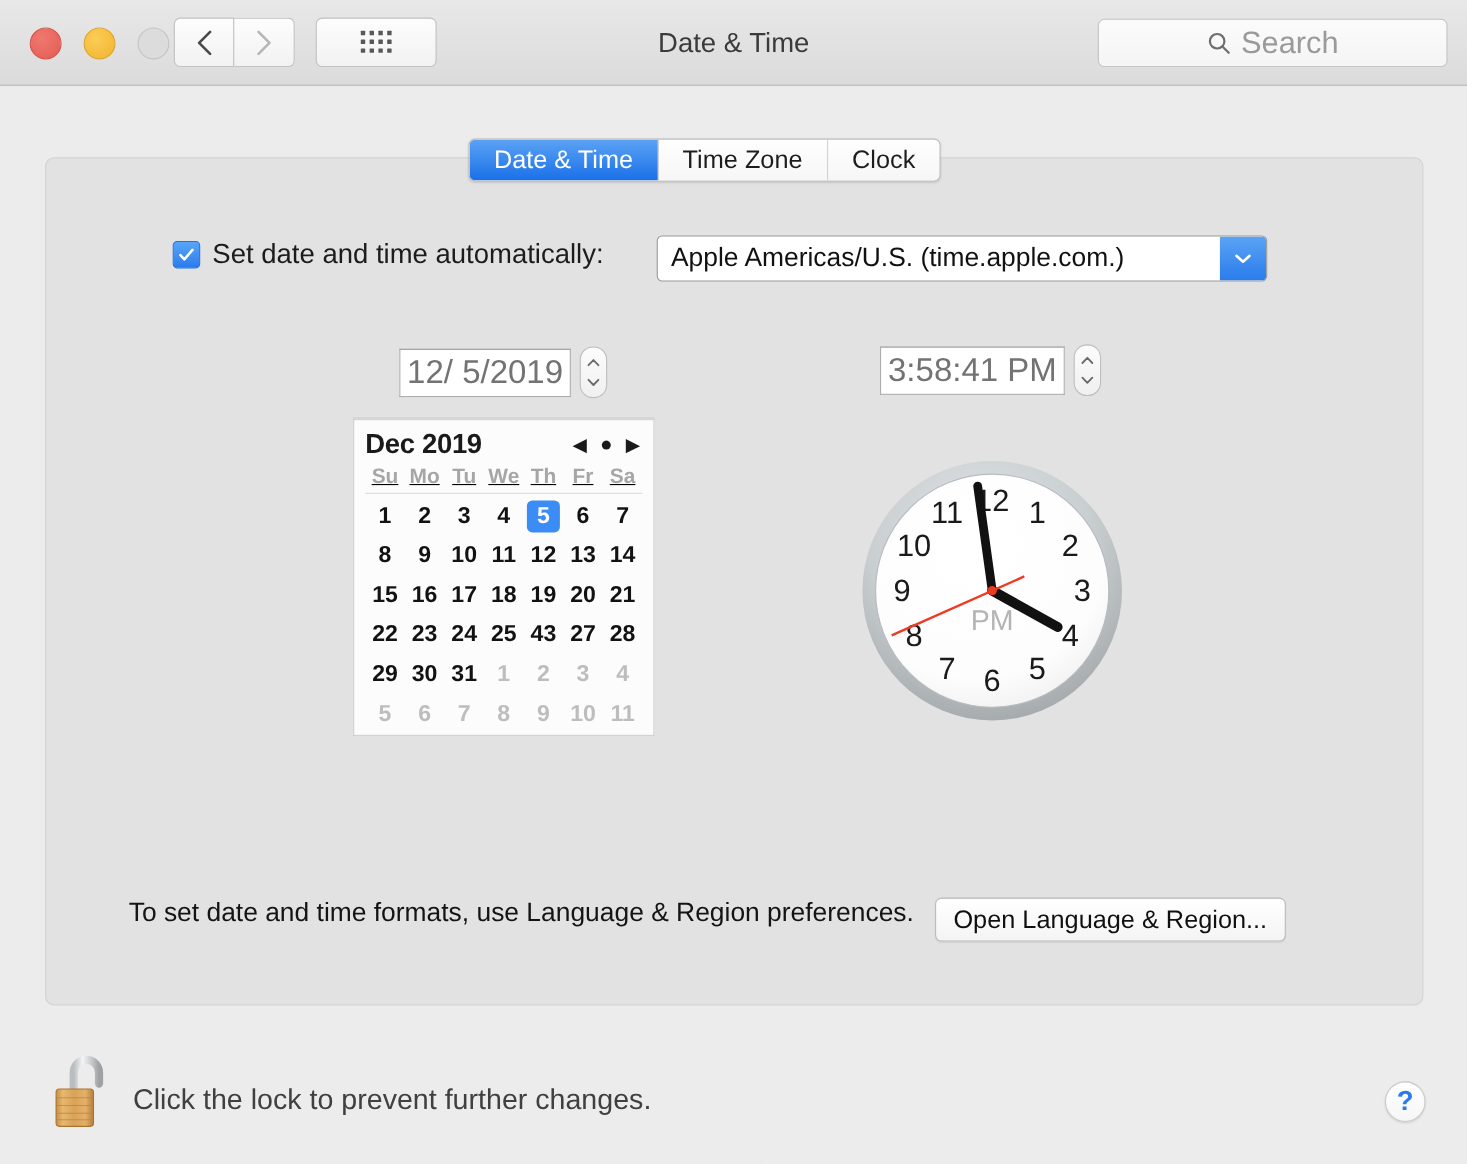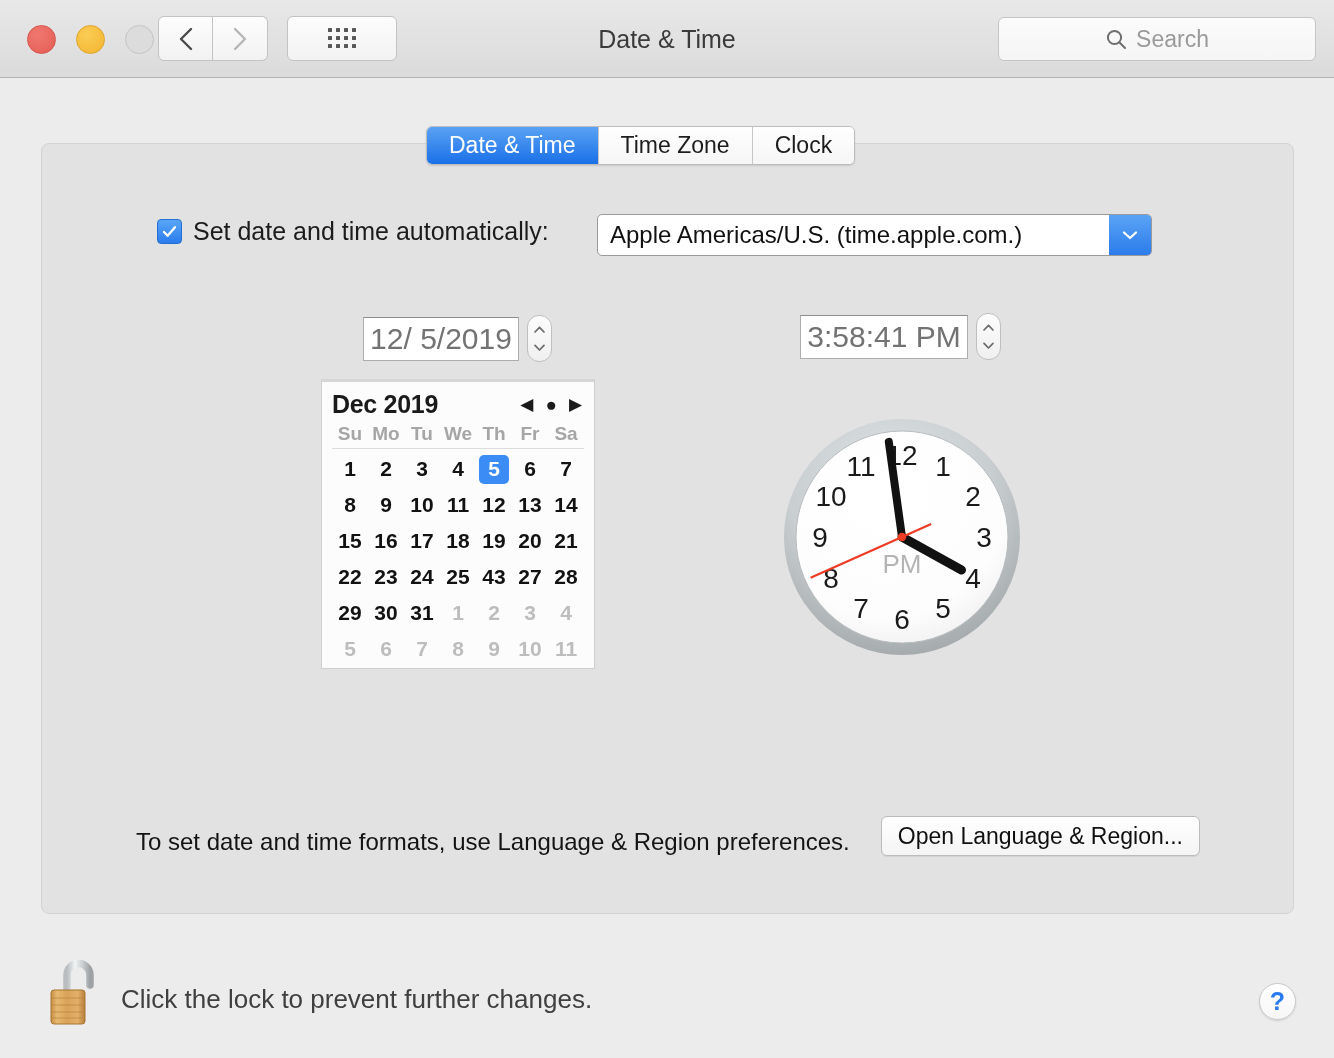--- a/index.html
+++ b/index.html
@@ -89,21 +89,21 @@
     position: absolute;
     right: 18px; top: 17px;
     width: 318px; height: 44px;
     background: linear-gradient(to bottom, #fbfbfb, #f5f5f5);
     border: 1px solid #c6c6c6;
     border-radius: 6px;
     display: flex; align-items: center; justify-content: center;
     gap: 9px;
   }
   #searchPlaceholder {
-    font-size: 23px;
+    font-size: 28px;
     color: #9a9a9a;
   }
 
   
   #panel {
     position: absolute;
     left: 41px; top: 143px;
     width: 1253px; height: 771px;
     background: #e2e2e2;
     border: 1px solid #d3d3d3;
@@ -236,20 +236,21 @@
     padding-right: 2px;
   }
   .navArrow { font-size: 17px; color: #1a1a1a; line-height: 1; }
   .navDot   { font-size: 19px; color: #1a1a1a; line-height: 1; }
 
   #calDows {
     display: grid;
     grid-template-columns: repeat(7, 1fr);
     margin-top: 4px;
     margin-bottom: 3px;
+    text-decoration: underline;
   }
   #calDows span {
     text-align: center;
     font-size: 19px;
     font-weight: bold;
     color: #a6a6a6;
   }
   #calGridSep {
     height: 1px;
     background: #dcdcdc;
@@ -290,21 +291,21 @@
     text-align: center;
     font-size: 26px;
     color: #b4b4b4;
     pointer-events: none;
   }
 
   
   #formatRow {
     position: absolute;
     left: 117px; top: 816px;
-    display: flex; align-items: flex-end; gap: 31px; margin-left: 19px;
+    display: flex; align-items: flex-start; gap: 19px;
   }
   #formatText { font-size: 24px; color: #141414; white-space: nowrap; }
   #openLangBtn {
     height: 40px;
     padding: 0 16px;
     background: linear-gradient(to bottom, #ffffff, #f4f4f4);
     border: 1px solid #bcbcbc;
     border-radius: 6px;
     display: flex; align-items: center;
     font-size: 23px;

